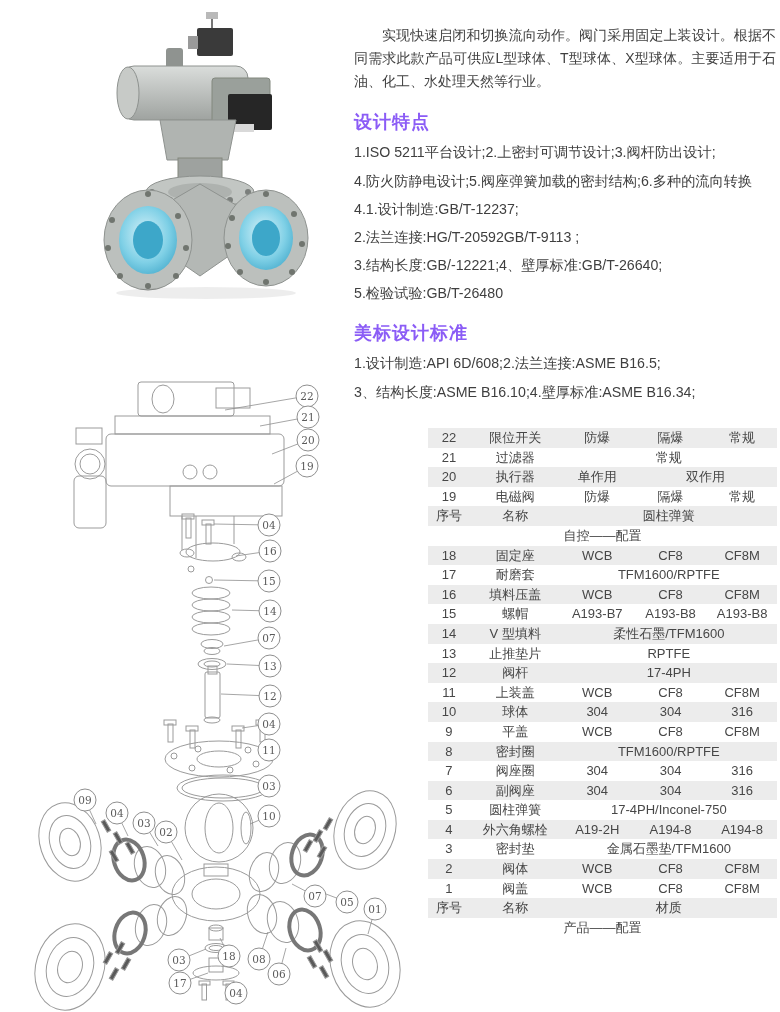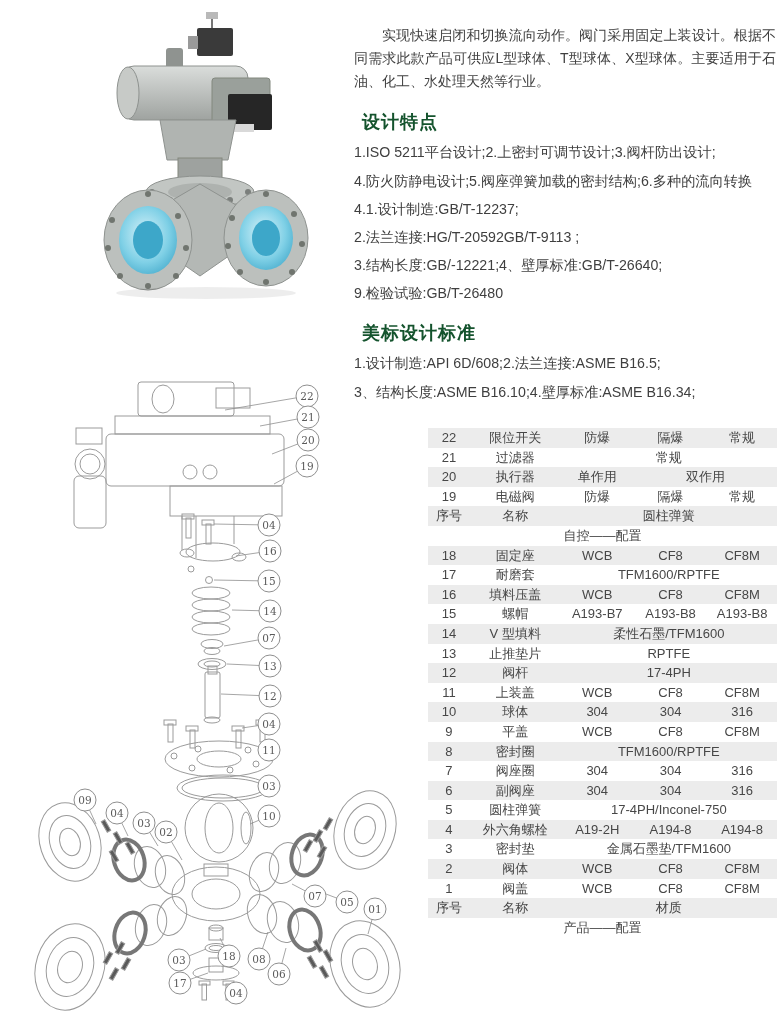--- a/index.html
+++ b/index.html
@@ -3,21 +3,21 @@
 <meta charset="utf-8">
 <style>
   html,body{margin:0;padding:0;}
   .page{
     position:relative;width:780px;height:1012px;background:#ffffff;
     font-family:"Liberation Sans",sans-serif;overflow:hidden;
   }
   
   .right-col{position:absolute;left:354px;top:24px;width:422px;color:#3f3f3f;}
   .intro{margin:0;font-size:14px;line-height:1.63;text-indent:2em;text-align:justify;}
-  .sec-title{margin:18px 0 7px 8px;font-size:18px;font-weight:bold;color:#14532d;letter-spacing:1px;}
+  .sec-title{margin:18px 0 7px 0;font-size:18px;font-weight:bold;color:#8b5cf6;letter-spacing:1px;}
   .sec-line{margin:8px 0 5px 0;font-size:14.2px;line-height:1.42;}
   
   .parts-table{
     position:absolute;left:428px;top:428px;width:349px;
     border-collapse:collapse;table-layout:fixed;
   }
   .parts-table td{
     font-size:13px;color:#474747;text-align:center;vertical-align:middle;
     padding:0;height:19.6px;line-height:19.6px;white-space:nowrap;overflow:hidden;
   }
@@ -101,21 +101,21 @@
   <div class="right-col">
     <p class="intro">实现快速启闭和切换流向动作。阀门采用固定上装设计。根据不同需求此款产品可供应L型球体、T型球体、X型球体。主要适用于石油、化工、水处理天然等行业。</p>
 
     <h3 class="sec-title">设计特点</h3>
     <p class="sec-line">1.ISO 5211平台设计;2.上密封可调节设计;3.阀杆防出设计;</p>
     <p class="sec-line">4.防火防静电设计;5.阀座弹簧加载的密封结构;6.多种的流向转换</p>
 
     <p class="sec-line">4.1.设计制造:GB/T-12237;</p>
     <p class="sec-line">2.法兰连接:HG/T-20592GB/T-9113 ;</p>
     <p class="sec-line">3.结构长度:GB/-12221;4、壁厚标准:GB/T-26640;</p>
-    <p class="sec-line">9.检验试验:GB/T-26480</p>
+    <p class="sec-line">5.检验试验:GB/T-26480</p>
 
     <h3 class="sec-title">美标设计标准</h3>
     <p class="sec-line">1.设计制造:API 6D/608;2.法兰连接:ASME B16.5;</p>
     <p class="sec-line">3、结构长度:ASME B16.10;4.壁厚标准:ASME B16.34;</p>
   </div>
 
   <svg class="diagram-svg" width="400" height="640" viewBox="0 0 400 640">
 
     <g class="draw">
       <rect x="118" y="10" width="96" height="34" rx="3"></rect>

